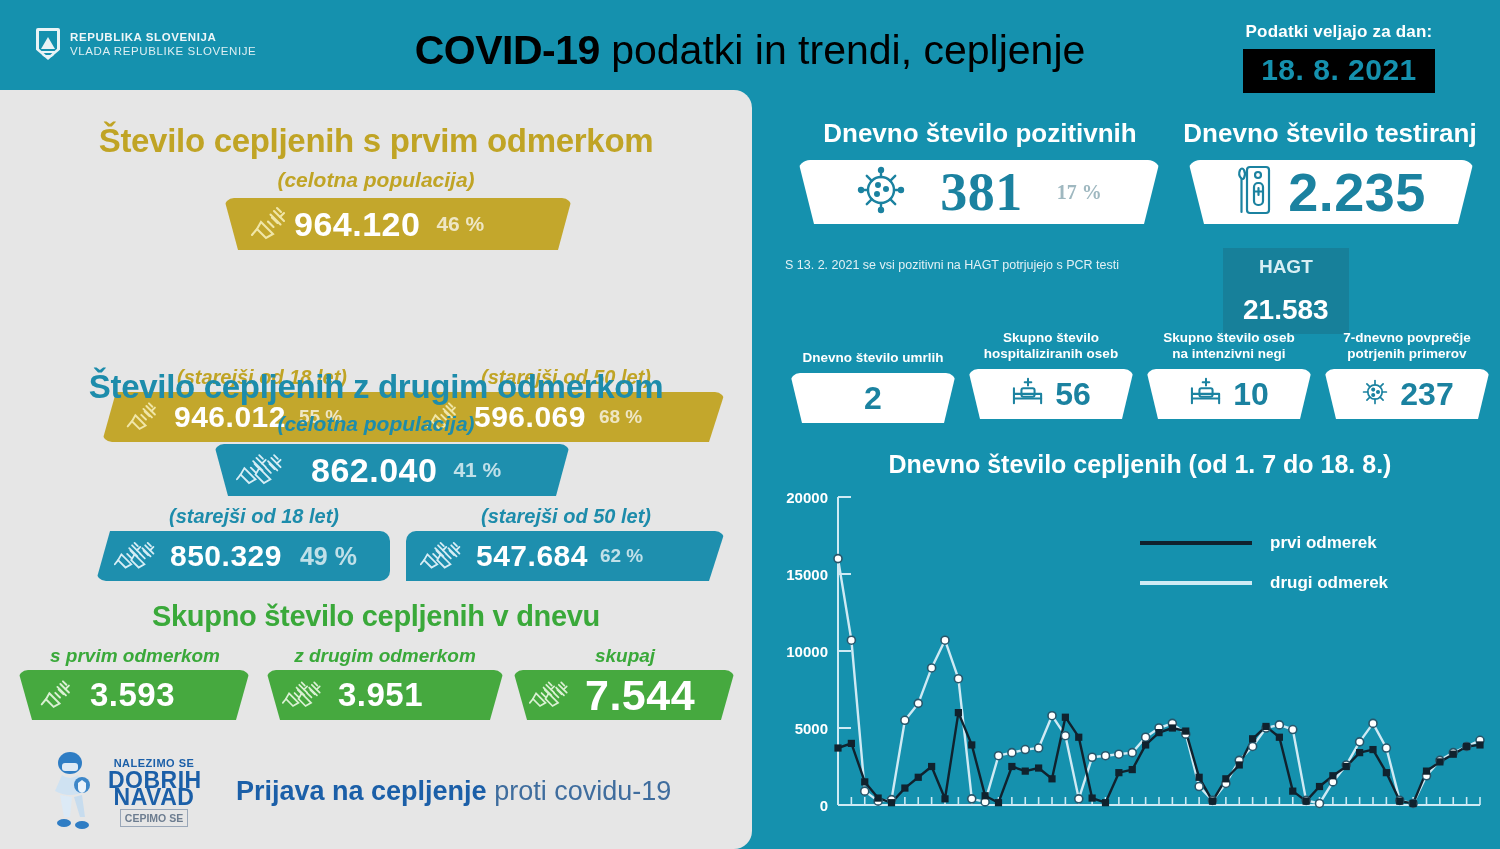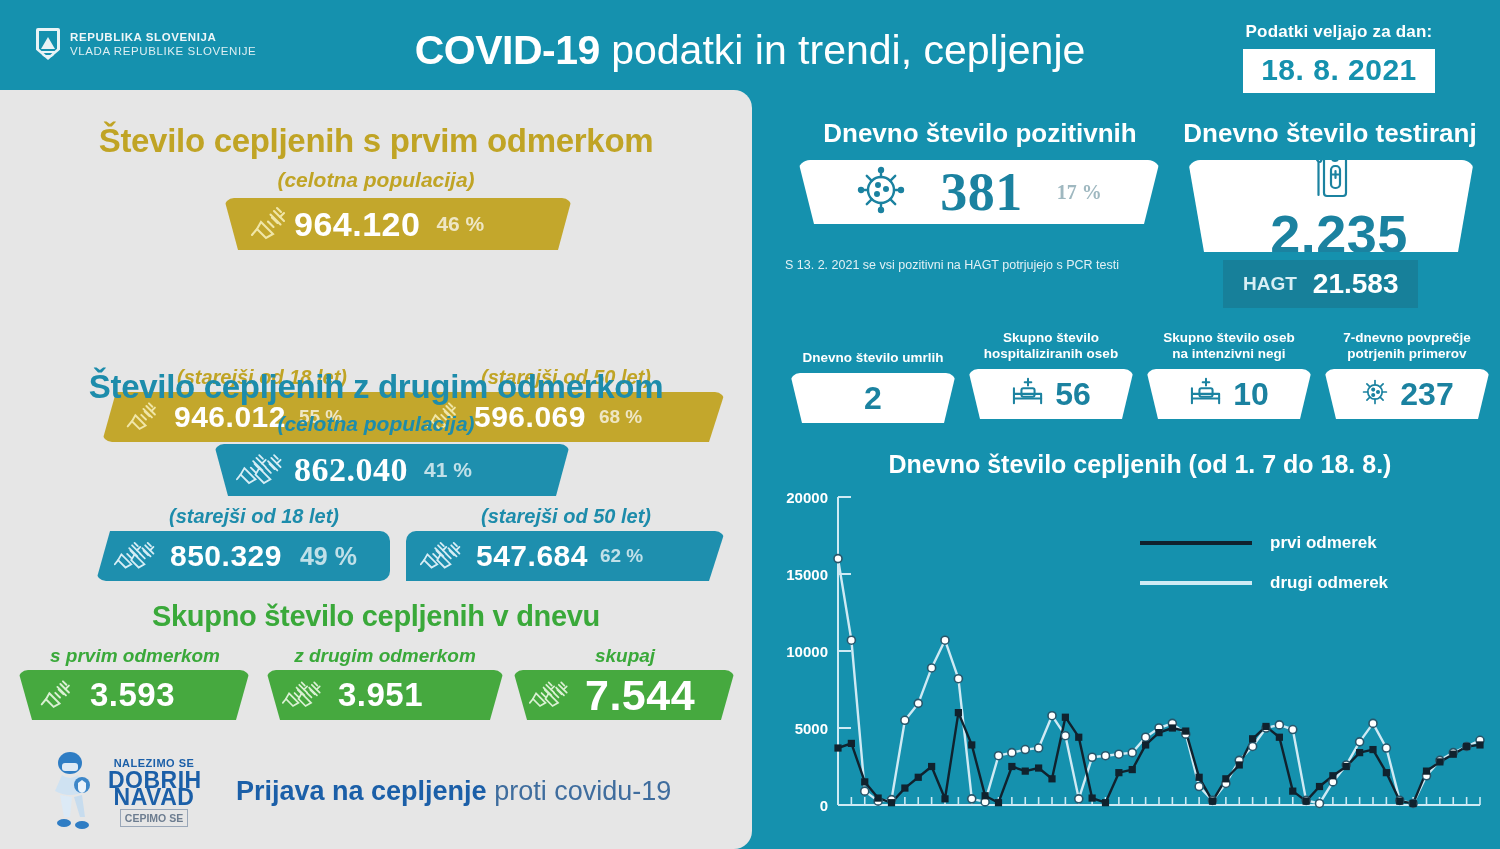--- a/index.html
+++ b/index.html
@@ -38,29 +38,29 @@
     position:absolute; left:4px; bottom:7px; width:16px; height:2px; background:#e9f3f6;
   }
   .crest .wave2{
     position:absolute; left:5px; bottom:3px; width:14px; height:2px; background:#e9f3f6;
   }
   .gov-text { color:#eef6f8; font-size:11.5px; line-height:14px; letter-spacing:.6px; font-weight:bold; }
   .gov-text .l2 { font-weight:normal; opacity:.93; }
 
   .main-title {
     position:absolute; left:0; top:26px; width:1500px; text-align:center;
-    color:#ffffff; font-size:41px; line-height:48px; white-space:nowrap;
+    color:#000000; font-size:41px; line-height:48px; white-space:nowrap;
   }
   .main-title b { font-weight:bold; letter-spacing:-0.5px; }
   .main-title span { font-weight:300; }
 
   .date-block { position:absolute; right:36px; top:22px; text-align:center; width:250px;}
   .date-label { color:#ffffff; font-size:17px; font-weight:600; letter-spacing:.2px;}
   .date-value {
-    margin-top:7px; background:#ffffff; color:#1591ae;
+    margin-top:7px; background:#000000; color:#1591ae;
     font-size:30px; font-weight:bold; padding:4px 18px 6px; display:inline-block;
     letter-spacing:.5px;
   }
 
   
   .left-panel {
     position:absolute; left:0; top:90px; width:752px; height:759px;
     background:#e6e6e6;
     border-radius:0 18px 18px 0;
   }
@@ -245,21 +245,21 @@
           <path d="M38 6 L48 16"></path>
               <path d="M34.5 9.5 L44.5 19.5"></path>
               <path d="M41 3 L45 7"></path>
               <path d="M44 12 L48 8"></path>
           <path d="M36 12.5 L41.5 18"></path>
               <path d="M32 16.5 L37.5 22"></path>
           <path d="M25 17 L37 29 L30 33 L21 24 Z"></path>
         </g>
           </svg>
       </span>
-      <span class="num" style="margin-left:6px;font-family:Liberation Serif, serif;">862.040</span>
+      <span class="num" style="margin-left:23px;">862.040</span>
       <span class="pct">41 %</span>
     </div>
 
     <div class="sub-label blue" style="position:absolute;left:104px;top:415px;width:300px;font-size:20px;">(starejši od 18 let)</div>
     <div class="bar bar-blue left-skew" style="position:absolute;left:96px;top:441px;width:294px;height:50px;">
       <span class="syr" style="margin-left:18px;">
         <svg width="46" height="34" viewBox="0 0 56 38">
             <g stroke="#d6edf5" stroke-width="2.2" fill="none" stroke-linecap="round">
           <path d="M22 6 L32 16"></path>
               <path d="M18.5 9.5 L28.5 19.5"></path>
@@ -434,36 +434,36 @@
             <circle cx="45" cy="25" r="2" fill="#1b82a0"></circle>
       </g>
         </svg>
     </span>
     <span class="big" style="margin-left:28px;font-size:54px;">381</span>
     <span class="pct" style="margin-left:34px;">17 %</span>
   </div>
   <div class="note" style="position:absolute;left:785px;top:258px;width:420px;">S 13. 2. 2021 se vsi pozitivni na HAGT potrjujejo s PCR testi</div>
 
   <div class="r-title" style="position:absolute;left:1180px;top:118px;width:300px;font-size:26px;">Dnevno število testiranj</div>
-  <div class="wbox" style="position:absolute;left:1188px;top:160px;width:286px;height:92px;flex-direction:column;">
+  <div class="wbox" style="position:absolute;left:1188px;top:160px;width:286px;height:64px;">
     <span>
       <svg width="36" height="52" viewBox="0 0 36 52">
           <g stroke="#1b82a0" stroke-width="2.2" fill="none" stroke-linecap="round">
         <rect x="11" y="3" width="22" height="46" rx="3"></rect>
         <circle cx="22" cy="11" r="3"></circle>
         <rect x="18" y="19" width="9" height="22" rx="4"></rect>
         <path d="M22.5 24 v7 M19 27.5 h7"></path>
         <path d="M4 6 q-2 5 1 8 q2 2 3 0 q2 -4 0 -8 q-2 -3 -4 0z"></path>
         <path d="M5.5 15 V48"></path>
       </g>
         </svg>
     </span>
     <span class="big" style="margin-left:16px;font-size:54px;">2.235</span>
   </div>
-  <div class="hagt" style="position:absolute;left:1223px;top:260px;">
+  <div class="hagt" style="position:absolute;left:1223px;top:248px;flex-direction:column;">
     <span class="lab">HAGT</span>
     <span class="val">21.583</span>
   </div>
 
   <div style="position:absolute;left:790px;top:330px;width:700px;display:flex;gap:12px;">
 
     <div style="width:166px;">
       <div class="mini-label" style="padding-top:20px;">Dnevno število umrlih</div>
       <div class="mini-box" style="margin-top:7px;">
         <span class="v">2</span>

